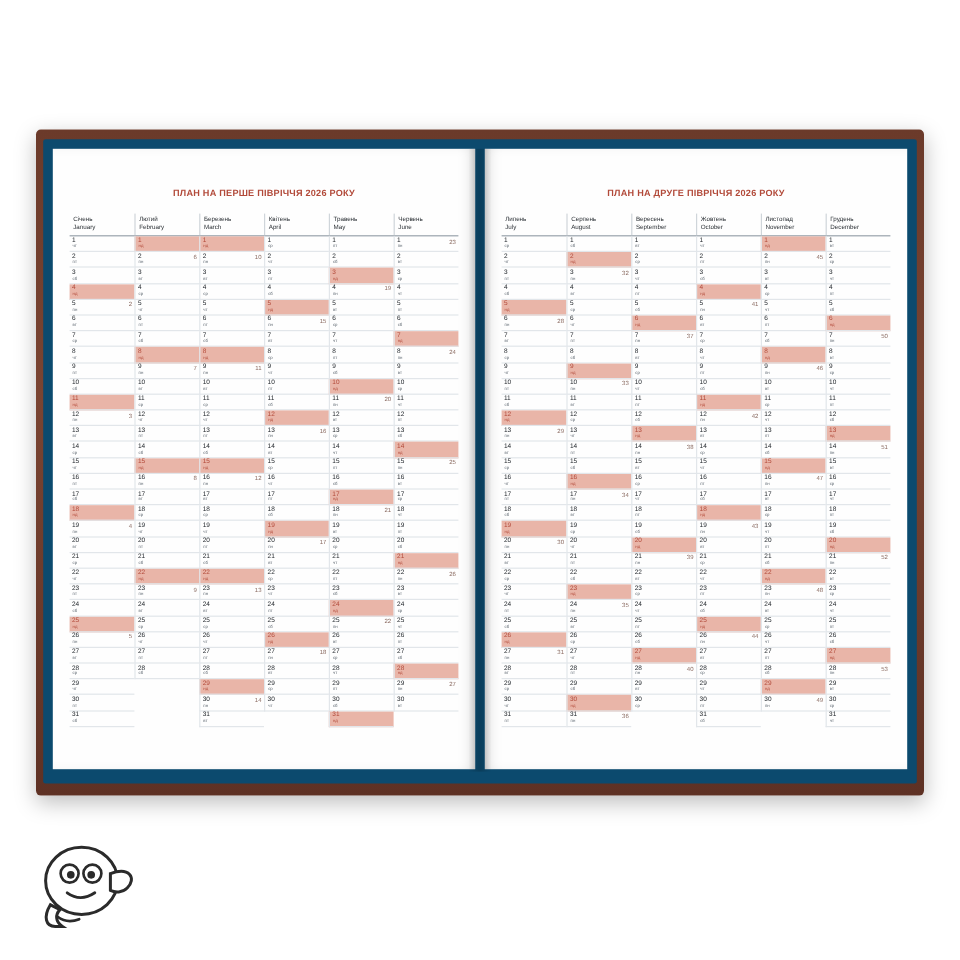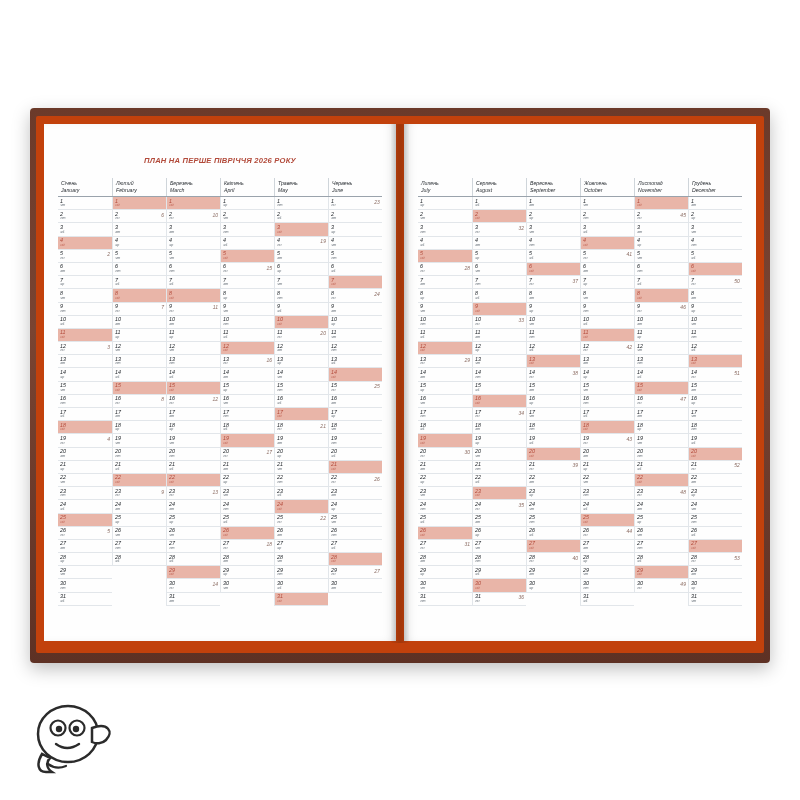--- a/index.html
+++ b/index.html
@@ -2,21 +2,21 @@
 <html><head>
 <meta charset="utf-8">
 <style>
   html,body{margin:0;padding:0;background:#ffffff;}
   body{width:800px;height:800px;overflow:hidden;font-family:"Liberation Sans",sans-serif;}
   .scene{position:relative;width:800px;height:800px;background:#ffffff;}
 
   
   .book{position:absolute;left:30px;top:108px;width:740px;height:555px;}
   .cover{position:absolute;inset:0;background:linear-gradient(180deg,#6b3a2a 0%,#7a4432 40%,#5e3124 100%);border-radius:4px;box-shadow:0 6px 18px rgba(0,0,0,.25);}
-  .pages{position:absolute;left:6px;top:8px;right:6px;bottom:10px;background:#c2410c;border-radius:2px;font-style:italic;}
+  .pages{position:absolute;left:6px;top:8px;right:6px;bottom:10px;background:#0c4a6e;border-radius:2px;}
   .spine{position:absolute;left:50%;top:8px;bottom:10px;width:18px;margin-left:-9px;
          background:linear-gradient(90deg,rgba(0,0,0,.02),rgba(0,0,0,.16) 45%,rgba(0,0,0,.16) 55%,rgba(0,0,0,.02));}
   .page{position:absolute;top:8px;bottom:12px;width:352px;background:#fefefe;}
   .page.left{left:8px;box-shadow:inset -8px 0 14px -10px rgba(0,0,0,.35);}
   .page.right{right:8px;box-shadow:inset 8px 0 14px -10px rgba(0,0,0,.35);}
 
   .page-title{text-align:center;color:#b24a3a;font-weight:bold;font-size:7.6px;letter-spacing:.2px;margin-top:32px;}
 
   
   .cal{position:absolute;left:14px;right:14px;top:54px;}
@@ -894,20 +894,21 @@
                   <span class="dnum">31</span>
                   <span class="dwd">нд</span>
                 </div>
                 <div class="cell blank"></div>
               </div>
             </div>
         </div>
       </div>
 
       <div class="page right">
+        <div class="page-title">ПЛАН НА ДРУГЕ ПІВРІЧЧЯ 2026 РОКУ</div>
         <div class="cal">
           <div class="hdrow" id="rhdr">
               <div class="hcell">
                 <div class="hc-ua">Липень</div>
                 <div class="hc-en">July</div>
               </div>
               <div class="hcell">
                 <div class="hc-ua">Серпень</div>
                 <div class="hc-en">August</div>
               </div>

